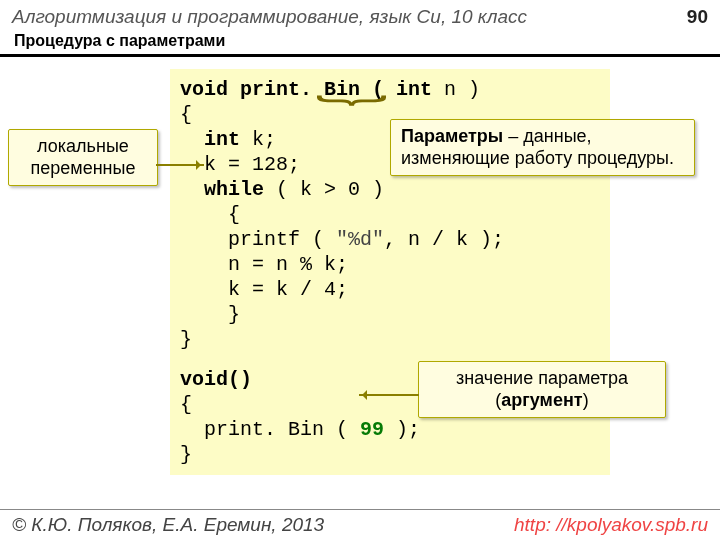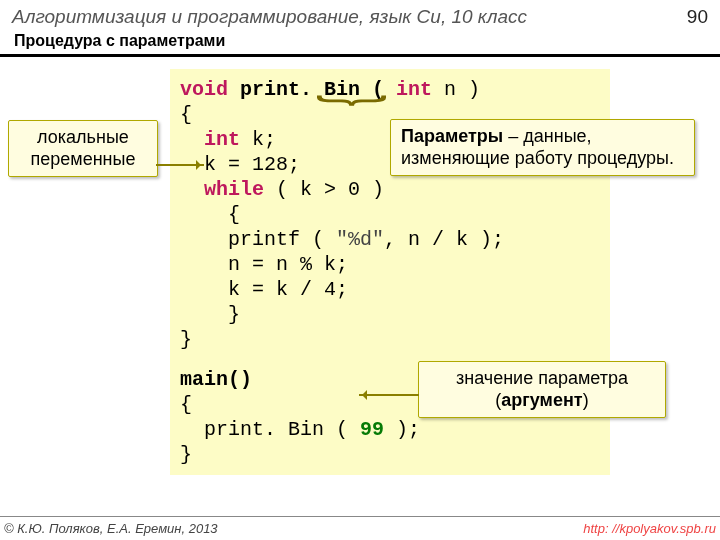--- a/index.html
+++ b/index.html
@@ -8,21 +8,21 @@
     font-family: Arial, Helvetica, sans-serif;
     background: #fff;
     position: relative;
     overflow: hidden;
   }
   .header-bar {
     display: flex; justify-content: space-between;
     padding: 6px 12px 2px 12px;
     font-size: 19px; font-style: italic; color: #555;
   }
-  .page-num { font-weight: normal; font-style: normal; color: #222; }
+  .page-num { font-weight: bold; font-style: normal; color: #222; }
   .title {
     font-size: 16px; font-weight: bold;
     padding: 2px 14px 4px 14px;
     border-bottom: 3px solid #000;
     margin-bottom: 12px;
   }
   .content {
     position: relative;
     height: 430px;
   }
@@ -43,37 +43,37 @@
     left: 170px; top: 290px;
     width: 440px;
     background: #fdfcc6;
     padding: 8px 10px;
     font-family: "Courier New", monospace;
     font-size: 20px;
     line-height: 1.25;
     white-space: pre;
     color: #000;
   }
-  .kw { color: #be185d; font-weight: bold; }
+  .kw { color: #000000; font-weight: bold; }
   .fn { font-weight: bold; }
   .str { color: #444; }
   .num { font-weight: bold; }
   .hilite-green { color: #067a06; font-weight: bold; }
   .callout {
     position: absolute;
     background: #fffde0;
     border: 1.5px solid #b0a800;
     border-radius: 2px;
     padding: 6px 10px;
     font-size: 18px;
     box-shadow: 2px 2px 3px rgba(0,0,0,.25);
     line-height: 1.2;
   }
   .callout-left {
-    left: 8px; top: 51px; width: 150px;
+    left: 8px; top: 60px; width: 150px;
     text-align: center;
   }
   .callout-params {
     left: 390px; top: 50px; width: 305px;
   }
   .callout-arg {
     left: 418px; top: 292px; width: 248px;
     text-align: center;
   }
   .b { font-weight: bold; }
@@ -95,22 +95,22 @@
   }
   .pointer-arg { left: 359px; top: 325px; width: 60px; }
   .pointer-arg::before {
     content: ""; position: absolute; left: -2px; top: -4px;
     border: 5px solid transparent; border-right-color: #8a7f00;
   }
   .footer {
     position: absolute; bottom: 0; left: 0; right: 0;
     border-top: 1px solid #888;
     display: flex; justify-content: space-between;
-    padding: 4px 4px;
-    font-size: 13px; font-style: italic; color: #444; margin-top: 20px;
+    padding: 4px 12px;
+    font-size: 19px; font-style: italic; color: #444; margin-top: 20px;
   }
   .footer a { color: #ef4444; font-style: italic; text-decoration: none; }
 </style>
 </head>
 <body>
 
 <div class="header-bar">
   <span>Алгоритмизация и программирование, язык Си, 10 класс</span>
   <span class="page-num">90</span>
 </div>
@@ -135,21 +135,21 @@
 
   <div class="callout callout-left">
     <span>локальные переменные</span>
   </div>
   <div class="pointer-line pointer-left"></div>
 
   <div class="callout callout-params">
     <span class="b">Параметры</span><span> – данные, изменяющие работу процедуры.</span>
   </div>
 
-  <div class="code-block2"><span class="fn">main()</span>
+  <div class="code-block2"><span class="fn">void()</span>
 <span>{</span>
 <span>  print. Bin ( </span><span class="hilite-green num">99</span><span> );</span>
 <span>}</span></div>
 
   <div class="callout callout-arg">
     <span>значение параметра</span><br>
     <span>(</span><span class="b">аргумент</span><span>)</span>
   </div>
   <div class="pointer-line pointer-arg"></div>
 

